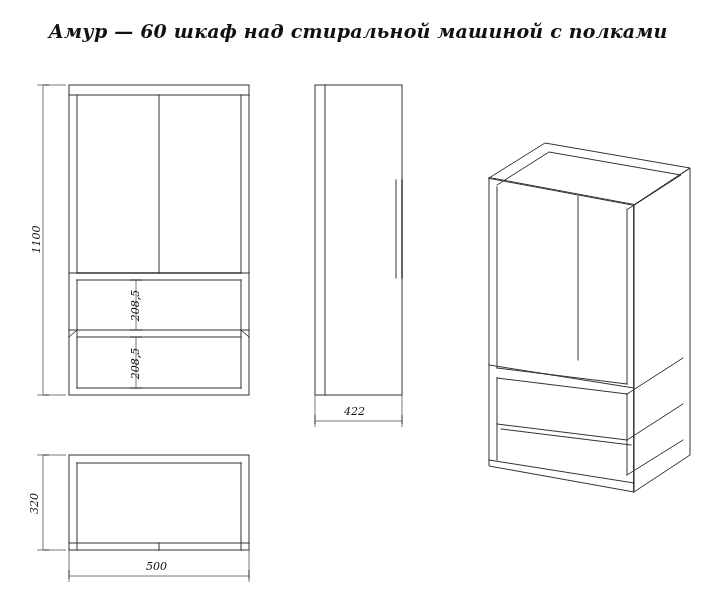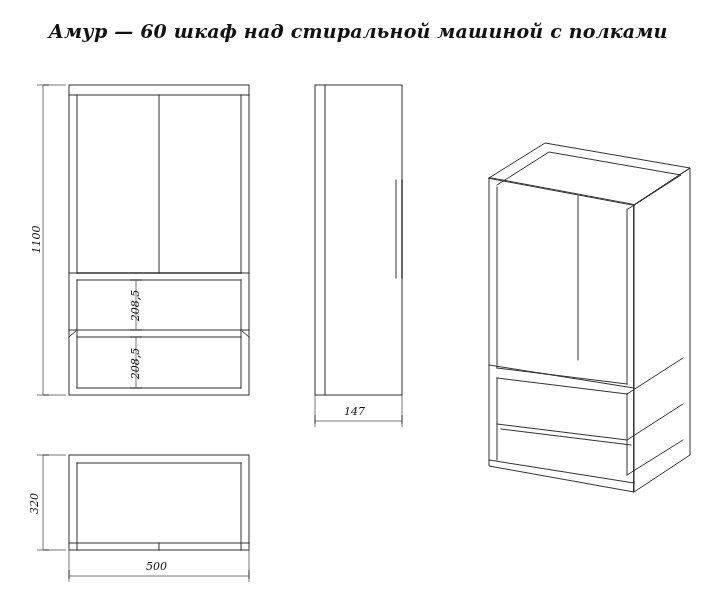--- a/index.html
+++ b/index.html
@@ -183,19 +183,19 @@
       </g>
     </g>
   </svg>
 
   <div class="dimlabel vert" style="left:22px; top:233px;">1100</div>
 
   <div class="dimlabel vert" style="left:120px; top:299px;">208,5</div>
 
   <div class="dimlabel vert" style="left:120px; top:357px;">208,5</div>
 
-  <div class="dimlabel" style="left:344px; top:405px;">147</div>
+  <div class="dimlabel" style="left:344px; top:405px;">422</div>
 
   <div class="dimlabel vert" style="left:24px; top:497px;">320</div>
 
   <div class="dimlabel" style="left:146px; top:560px;">500</div>
 
 </div>
 
 </body></html>

